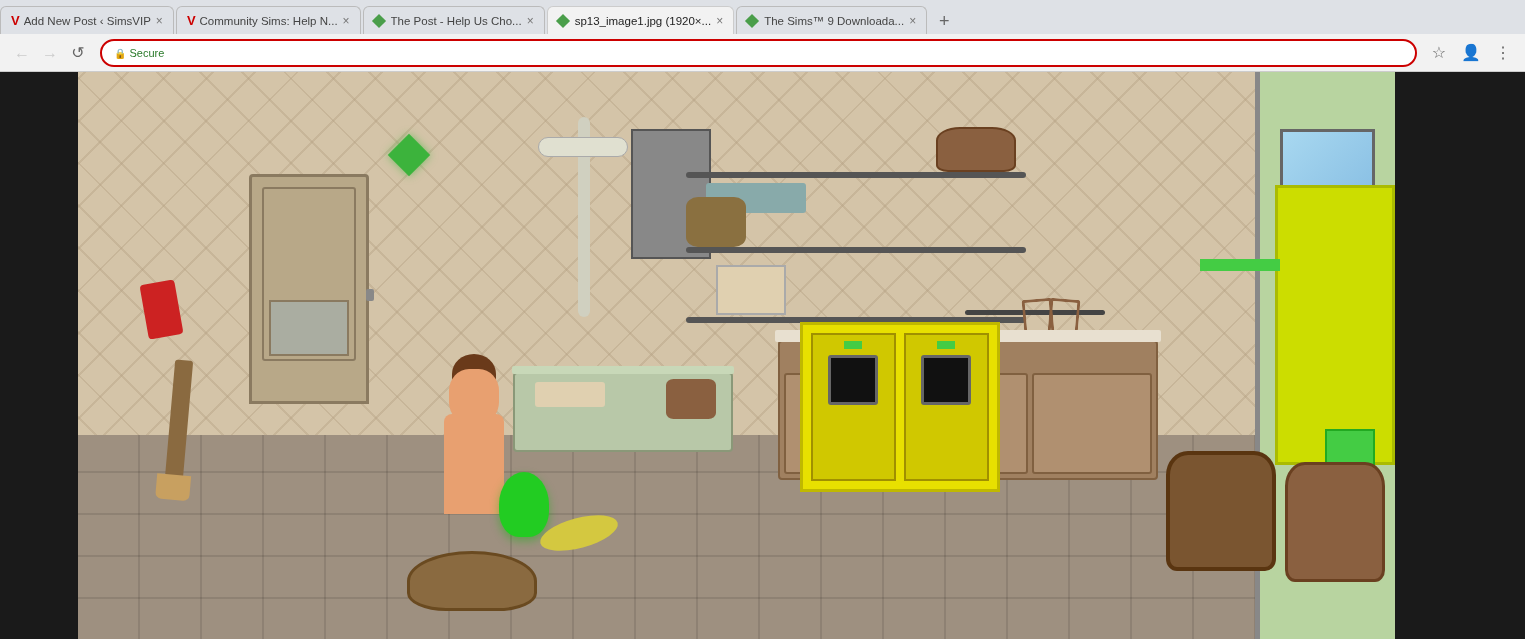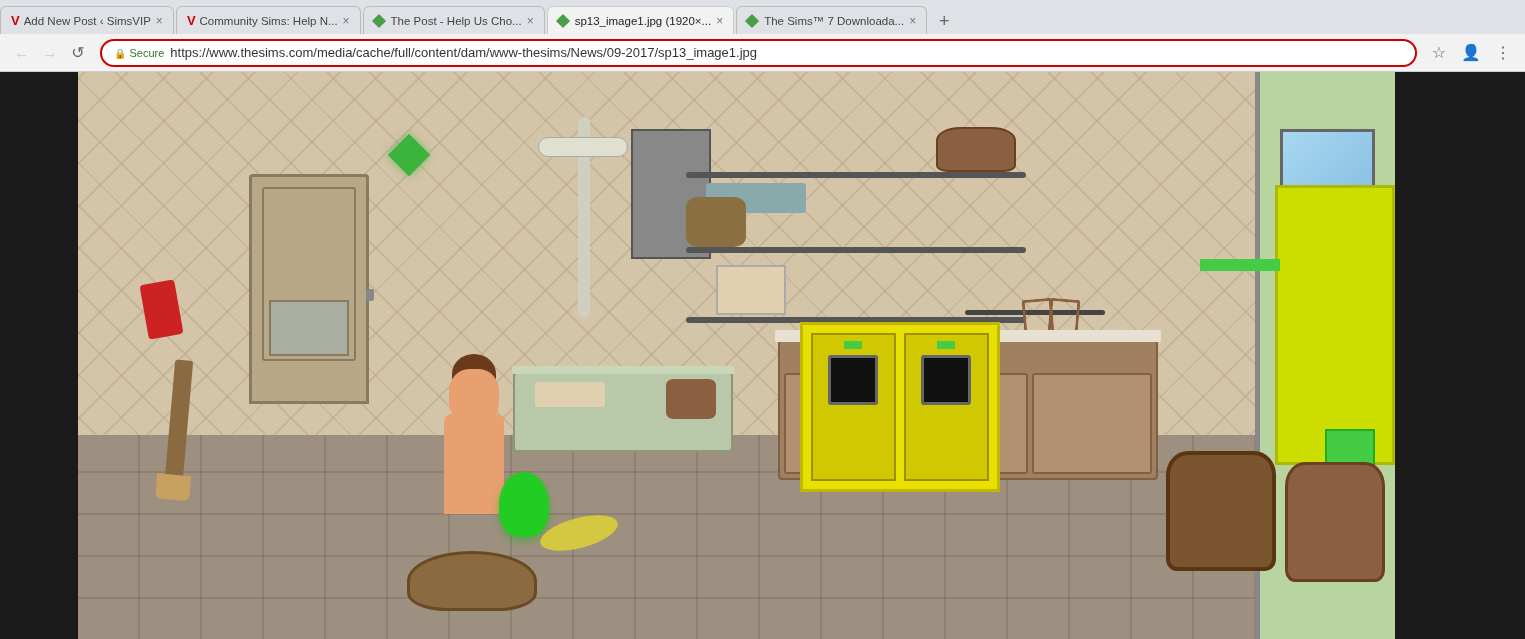--- a/index.html
+++ b/index.html
@@ -605,37 +605,34 @@
     </div>
 
     <div class="tab active">
       <span class="tab-favicon-diamond"></span>
       <span class="tab-label">sp13_image1.jpg (1920×...</span>
       <span class="tab-close">×</span>
     </div>
 
     <div class="tab">
       <span class="tab-favicon-diamond"></span>
-      <span class="tab-label">The Sims™ 7 Downloada...</span>
+      <span class="tab-label">The Sims™ 9 Downloada...</span>
       <span class="tab-close">×</span>
     </div>
     <div class="new-tab-btn">+</div>
   </div>
 
   <div class="toolbar">
     <div class="nav-btn disabled">←</div>
     <div class="nav-btn disabled">→</div>
     <div class="nav-btn">↺</div>
 
     <div class="address-bar-container">
       <span class="secure-icon">
         <span>Secure</span>
-      </span>
-      <span class="address-text">
-        <span>https://www.thesims.com/media/cache/full/content/dam/www-thesims/News/09-2017/sp13_image1.jpg</span>
       </span>
     </div>
 
     <div class="toolbar-actions">
       <div class="nav-btn">☆</div>
       <div class="nav-btn">👤</div>
       <div class="nav-btn">⋮</div>
     </div>
   </div>
 

